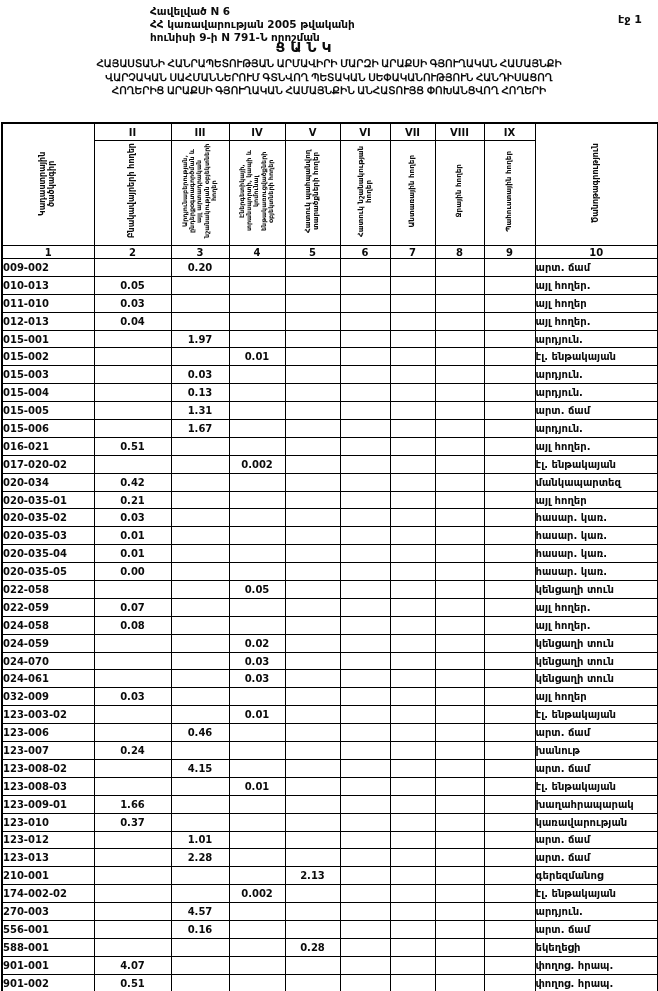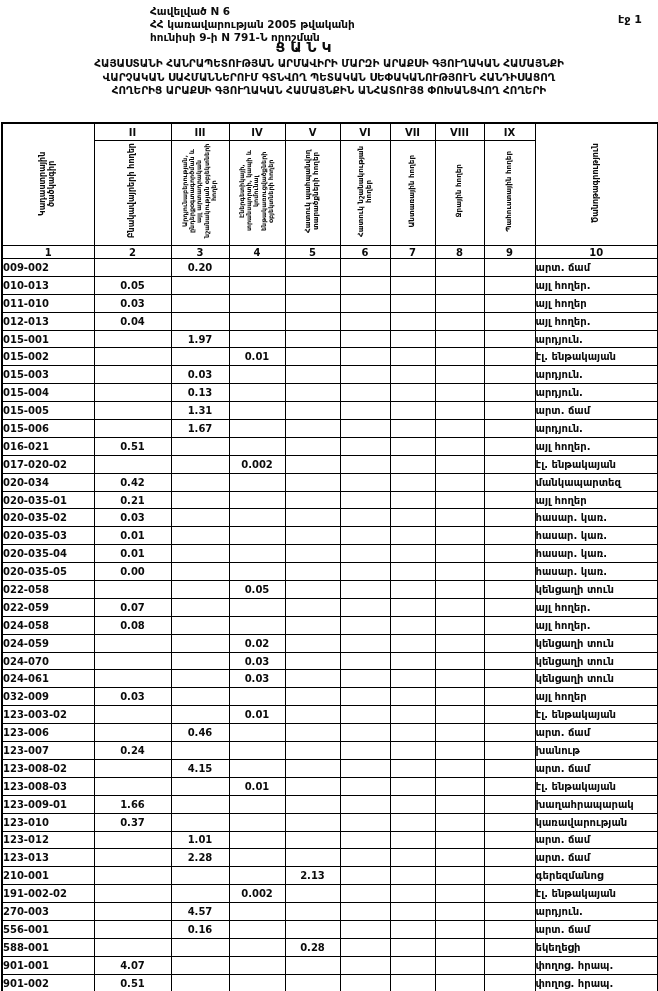--- a/index.html
+++ b/index.html
@@ -20,21 +20,21 @@
   .appendix{
     position:absolute;top:5px;left:150px;width:508px;
     text-align:left;font-size:10.5px;font-weight:bold;line-height:13px;
   }
   .cank{
     position:absolute;top:39px;left:0;width:612px;
     text-align:center;font-size:14px;font-weight:bold;letter-spacing:5px;
   }
   .doctitle{
     position:absolute;top:57px;left:0;width:658px;
-    text-align:center;font-size:10.4px;font-weight:bold;line-height:13.5px;
+    text-align:center;font-size:10.4px;font-weight:bold;line-height:13.5px;font-family:Liberation Serif, serif;
   }
   
   table.land{
     position:absolute;top:122px;left:1px;
     border-collapse:collapse;table-layout:fixed;
     width:656px;
   }
   table.land th,table.land td{
     border:1px solid #000;
     padding:0;margin:0;
@@ -570,21 +570,21 @@
           <td class="val"></td>
           <td class="val"></td>
           <td class="val">2.13</td>
           <td class="val"></td>
           <td class="val"></td>
           <td class="val"></td>
           <td class="val"></td>
           <td class="note">գերեզմանոց</td>
         </tr>
         <tr>
-          <td class="code">191-002-02</td>
+          <td class="code">174-002-02</td>
           <td class="val"></td>
           <td class="val"></td>
           <td class="val">0.002</td>
           <td class="val"></td>
           <td class="val"></td>
           <td class="val"></td>
           <td class="val"></td>
           <td class="val"></td>
           <td class="note">էլ. ենթակայան</td>
         </tr>

